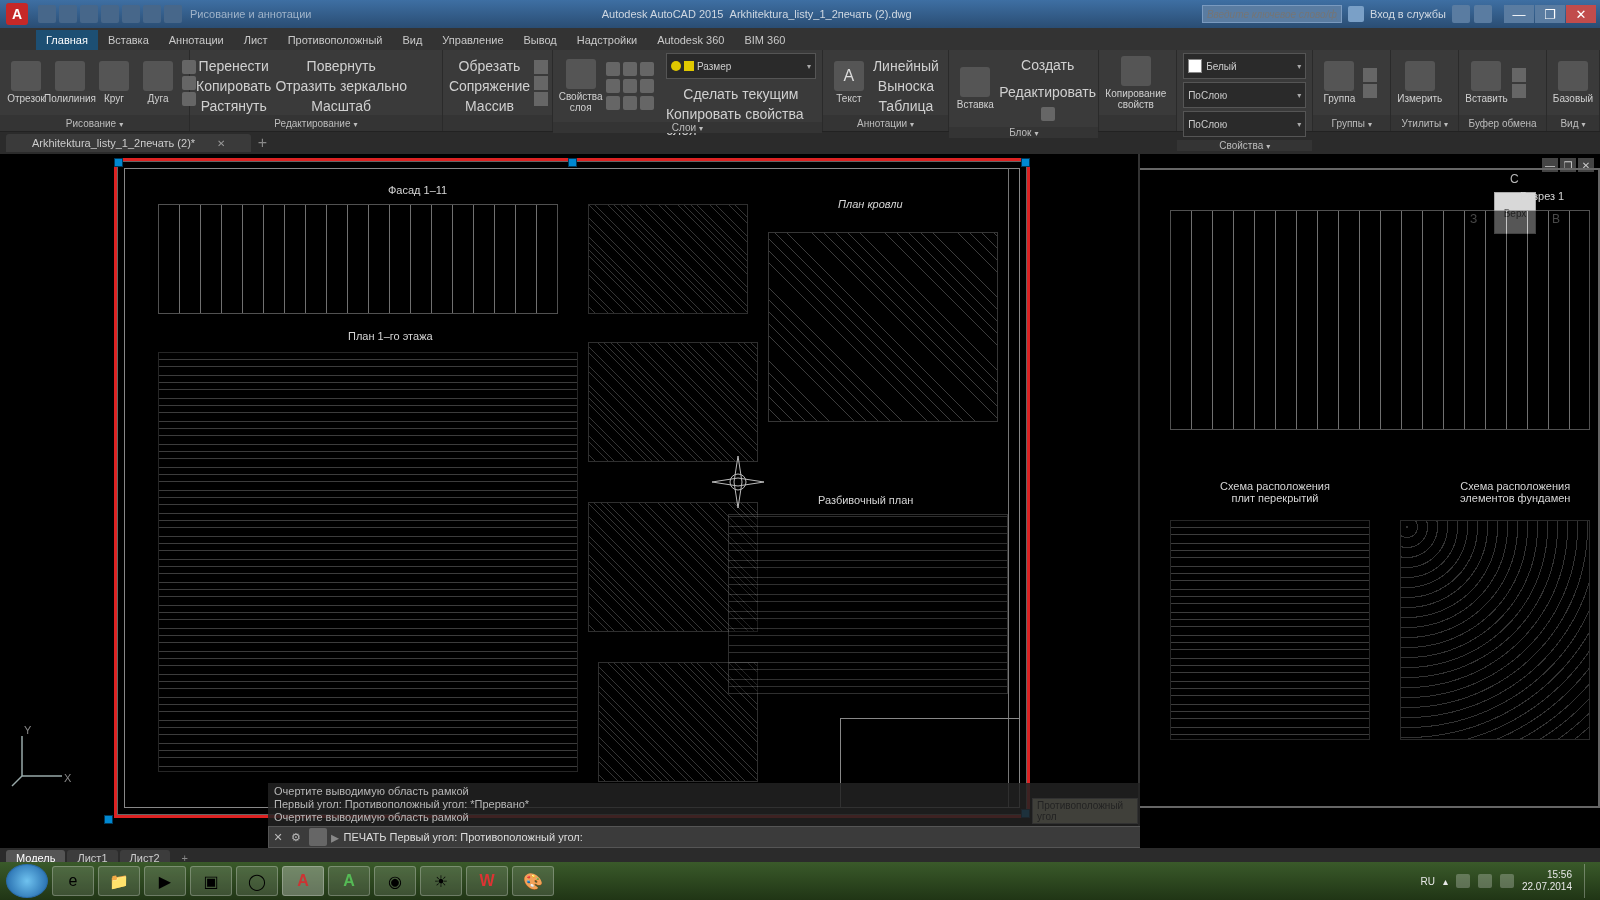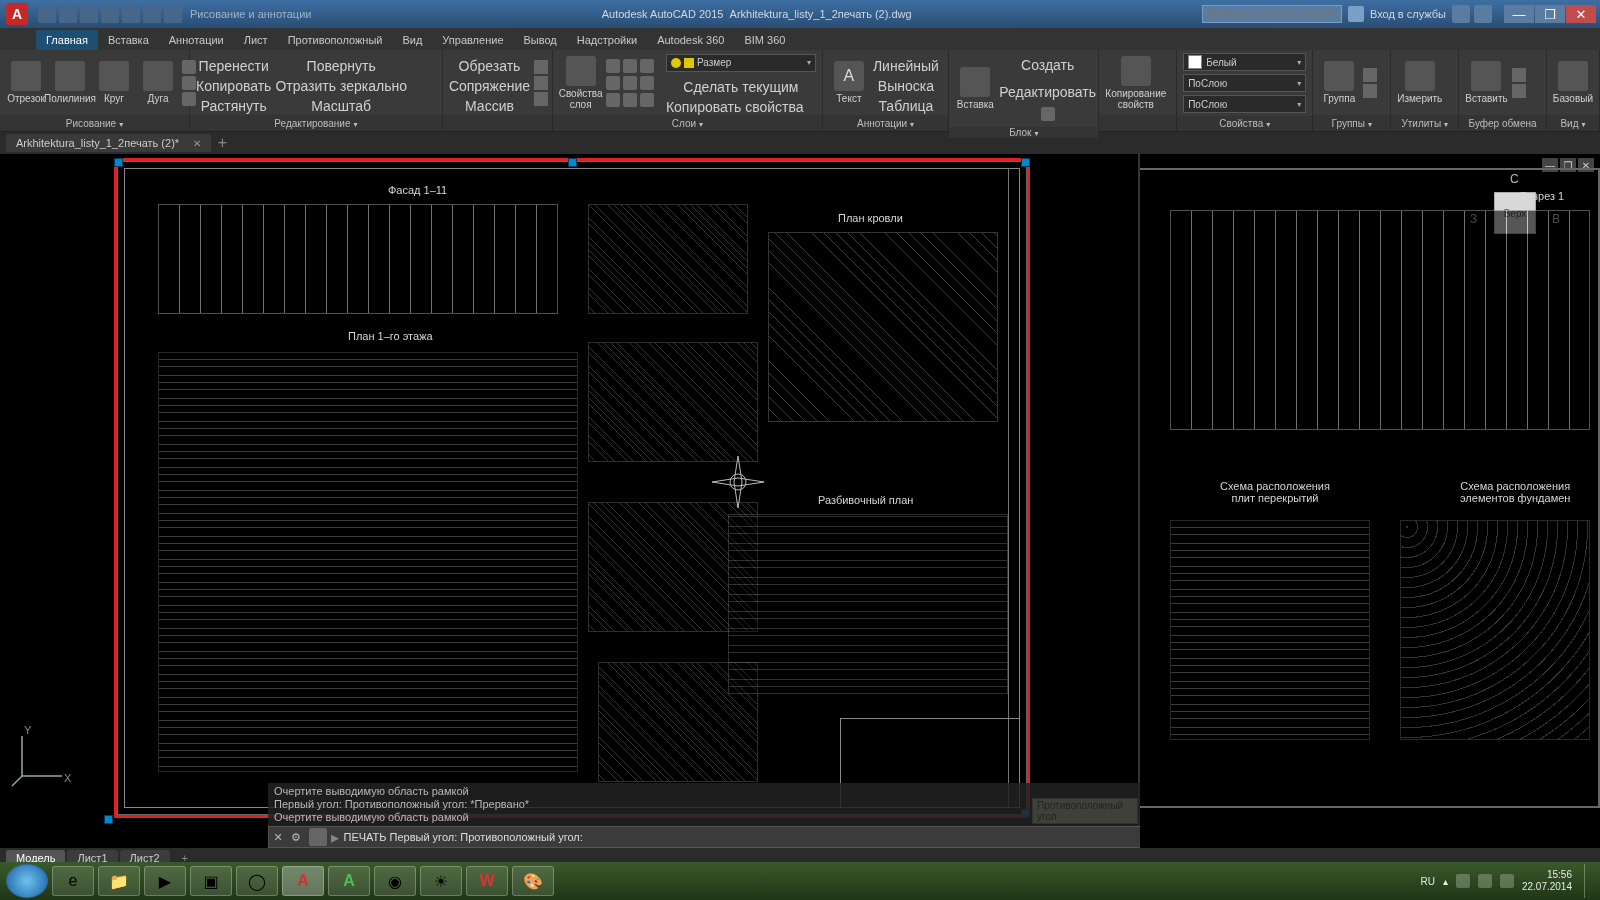--- a/index.html
+++ b/index.html
@@ -36,27 +36,27 @@
 .panel-title { height:16px; font-size:10px; color:#bdbdbd; text-align:center; background:#343434; display:flex; align-items:center; justify-content:center; gap:3px; }
 .panel-title .dd::after { content:"▾"; font-size:8px; }
 .bigbtn { display:flex; flex-direction:column; align-items:center; gap:2px; min-width:40px; }
 .bigbtn .bi { width:30px; height:30px; background:#555; border-radius:3px; }
 .bigbtn .bl { font-size:10px; color:#d0d0d0; text-align:center; }
 .col { display:flex; flex-direction:column; gap:2px; }
 .smallbtn { display:flex; align-items:center; gap:4px; font-size:14px; color:#d0d0d0; height:17px;flex-direction:column; }
 .smallbtn .si { width:14px; height:14px; background:#666; border-radius:2px; }
 .iconset { display:flex; flex-wrap:wrap; gap:3px; width:56px; }
 .iconset span { width:14px; height:14px; background:#666; border-radius:2px; }
-.sel { height:18px; background:#2a2a2a; border:1px solid #555; color:#ccc; font-size:10px; padding:4px 4px; display:flex; align-items:center; justify-content:space-between; gap:4px; }
+.sel { height:18px; background:#2a2a2a; border:1px solid #555; color:#ccc; font-size:10px; padding:12px 4px; display:flex; align-items:center; justify-content:space-between; gap:4px; }
 .sel::after { content:"▾"; font-size:8px; color:#aaa; }
 .swatch { width:14px; height:14px; background:#fff; border:1px solid #888; }
 
 
 .filetabs { height:22px; background:#2b2b2b; display:flex; align-items:center; padding-left:6px; gap:2px; }
-.filetab { background:#3a3a3a; color:#ccc; font-size:11px; padding:3px 10px; border-radius:3px 3px 0 0; display:flex; align-items:center; gap:14px; }
+.filetab { background:#3a3a3a; color:#ccc; font-size:11px; padding:3px 26px; border-radius:3px 3px 0 0; display:flex; align-items:center; gap:22px; }
 .filetab .x { font-size:10px; color:#999; }
 .addtab { width:18px; height:18px; color:#888; display:flex; align-items:center; justify-content:center; }
 
 
 .workspace { height:694px; background:#000; position:relative; display:flex; }
 .viewport { position:relative; background:#000; }
 .vp1 { width:1140px; border-right:2px solid #333; }
 .vp2 { flex:1; }
 .vp-controls { position:absolute; top:4px; right:6px; display:flex; gap:2px; }
 .vp-controls span { width:16px; height:14px; background:#444; color:#ccc; font-size:10px; display:flex; align-items:center; justify-content:center; }
@@ -472,21 +472,21 @@
         <div class="handle" style="right:-4px;bottom:-4px;"></div>
         <div class="handle" style="left:450px;top:-4px;"></div>
         <div class="handle" style="left:-14px;top:653px;"></div>
 
         <div class="dwg-label" style="left:270px;top:22px;">Фасад 1–11</div>
         <div class="dwg-block facade" style="left:40px;top:42px;width:400px;height:110px;"></div>
 
         <div class="dwg-label" style="left:230px;top:168px;">План 1–го этажа</div>
         <div class="dwg-block dense" style="left:40px;top:190px;width:420px;height:420px;"></div>
 
-        <div class="dwg-label" style="left:720px;top:50px;">План кровли</div>
+        <div class="dwg-label" style="left:720px;top:36px;font-style:italic;">План кровли</div>
         <div class="dwg-block" style="left:650px;top:70px;width:230px;height:190px; background:repeating-linear-gradient(45deg,#000,#000 8px,#999 8px,#999 8.6px),repeating-linear-gradient(-45deg,transparent,transparent 8px,#999 8px,#999 8.6px);opacity:.4;"></div>
 
         <div class="dwg-block detail" style="left:470px;top:42px;width:160px;height:110px;"></div>
         <div class="dwg-block detail" style="left:470px;top:180px;width:170px;height:120px;"></div>
         <div class="dwg-block detail" style="left:470px;top:340px;width:170px;height:130px;"></div>
         <div class="dwg-block detail" style="left:480px;top:500px;width:160px;height:120px;"></div>
 
         <svg style="position:absolute;left:590px;top:290px;" width="60" height="60">
             <g stroke="#bbb" stroke-width="1" fill="none">
               <circle cx="30" cy="30" r="8"></circle>

